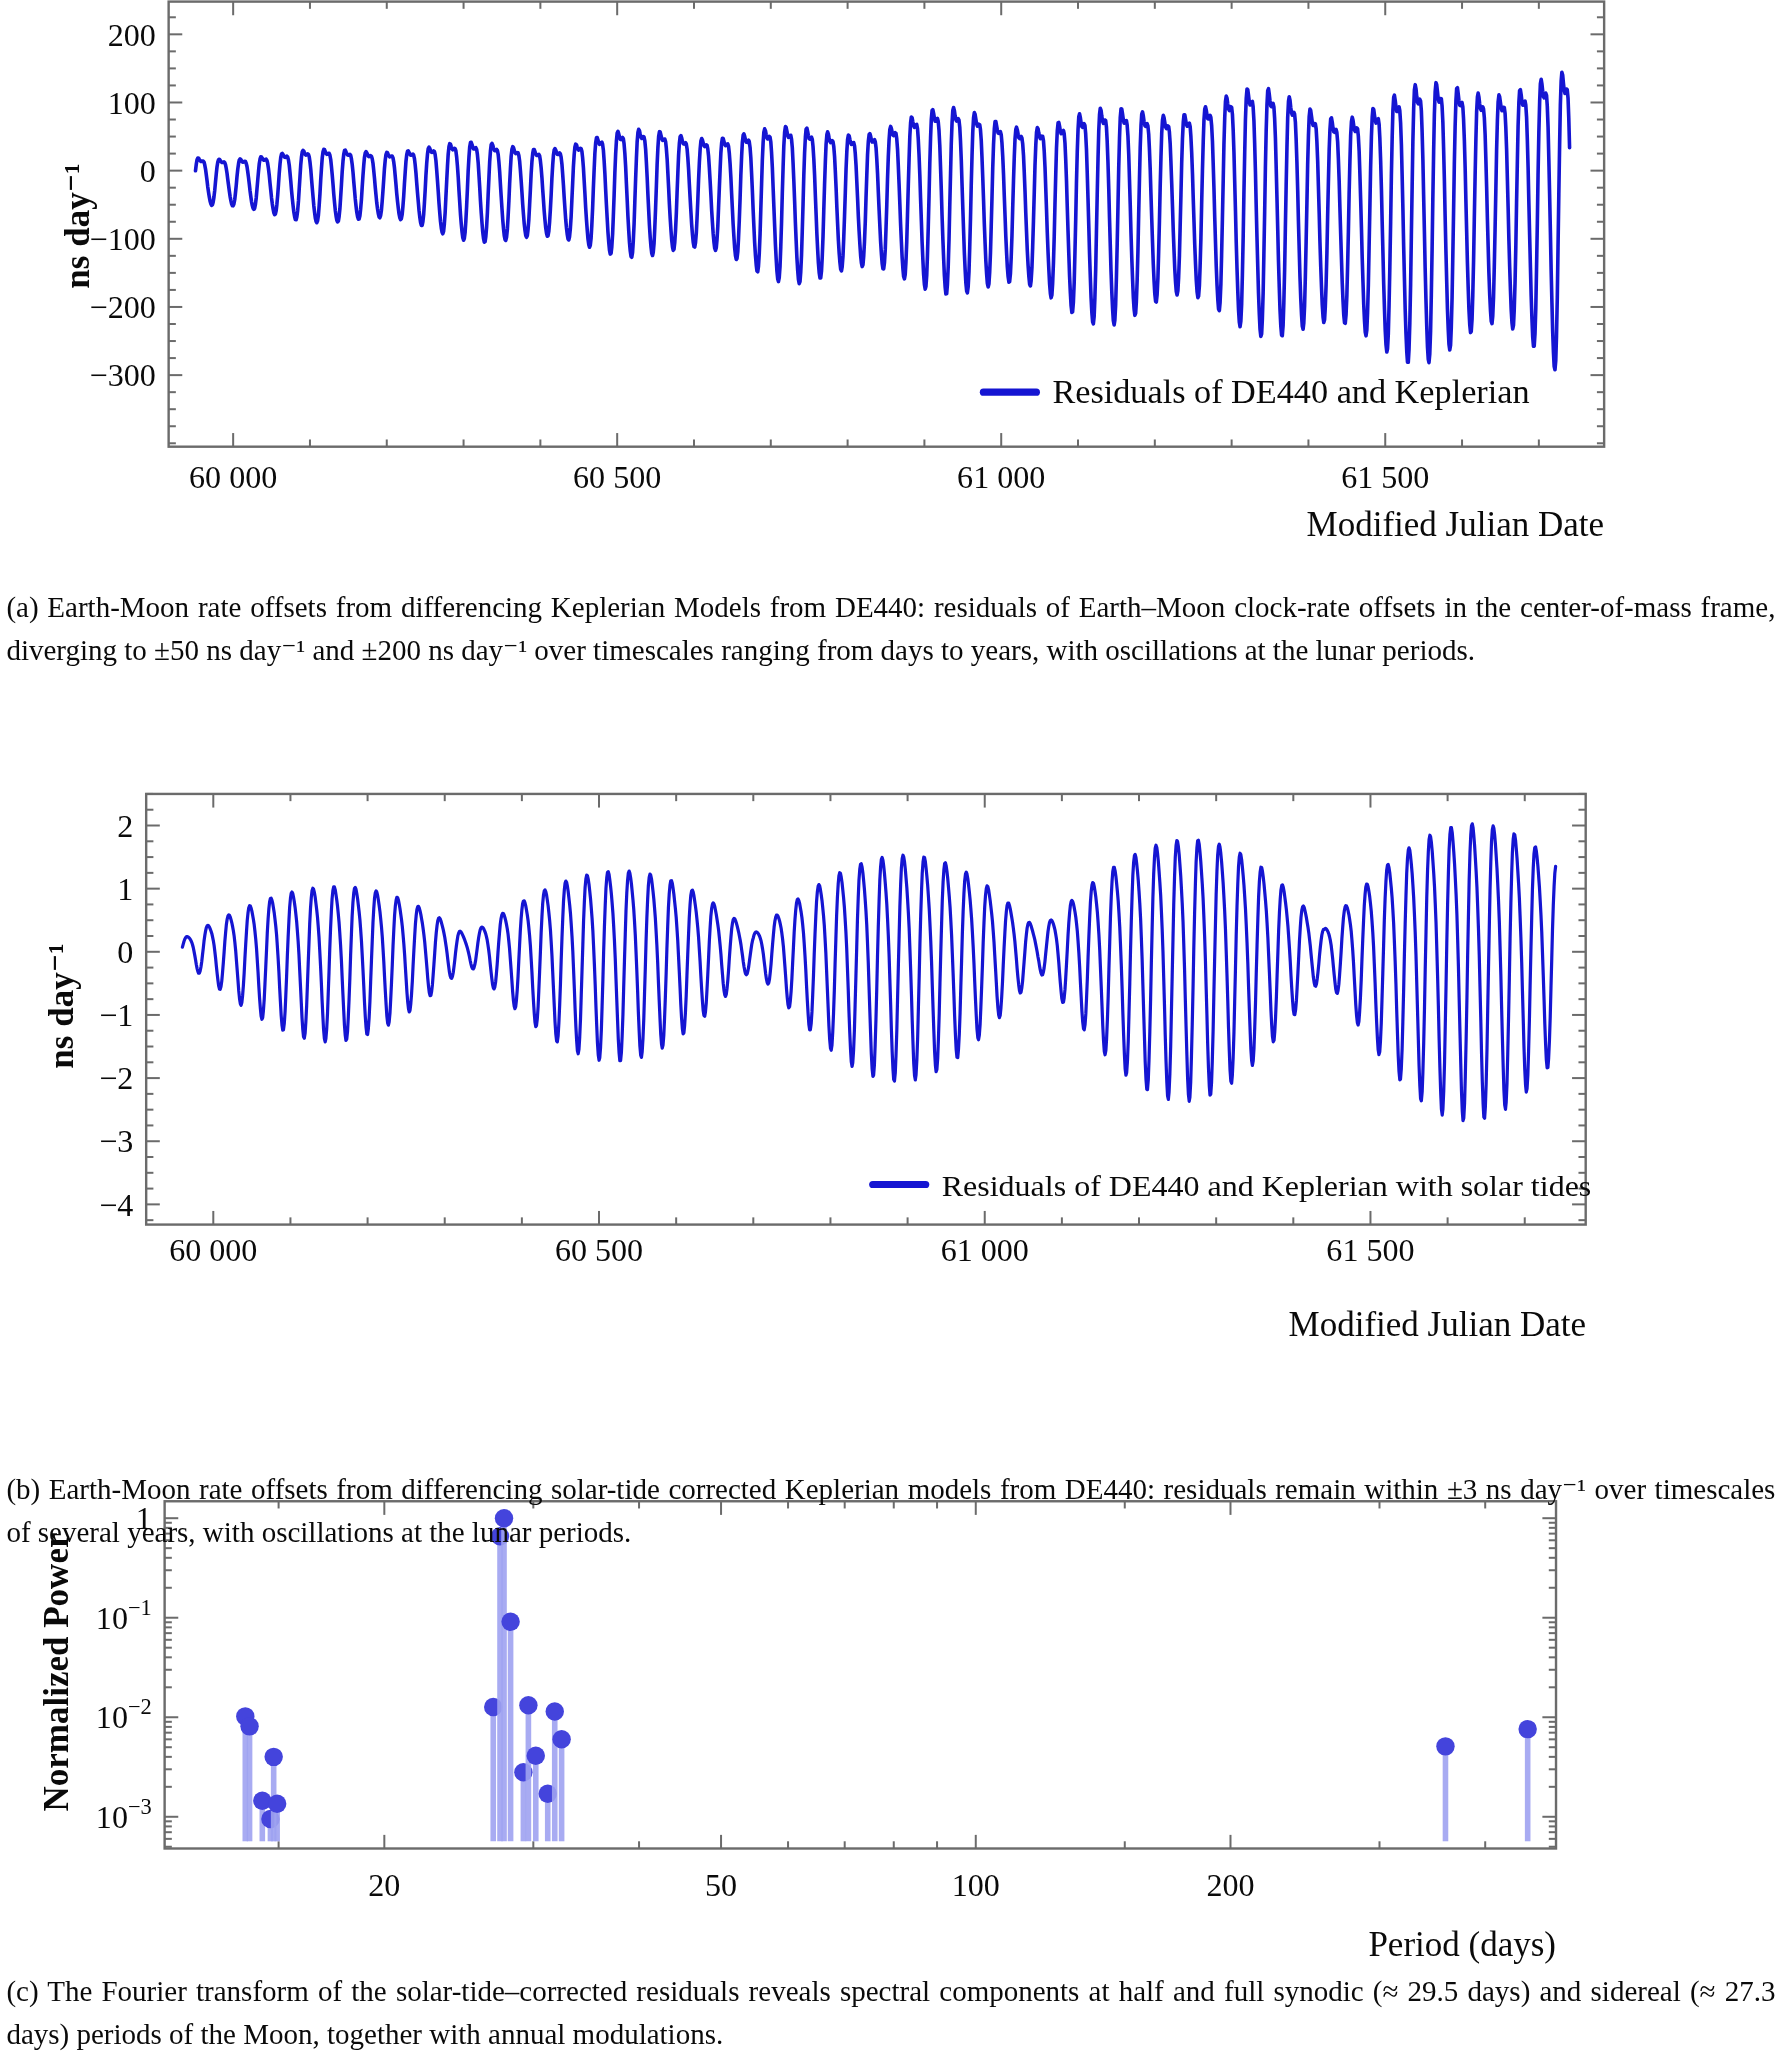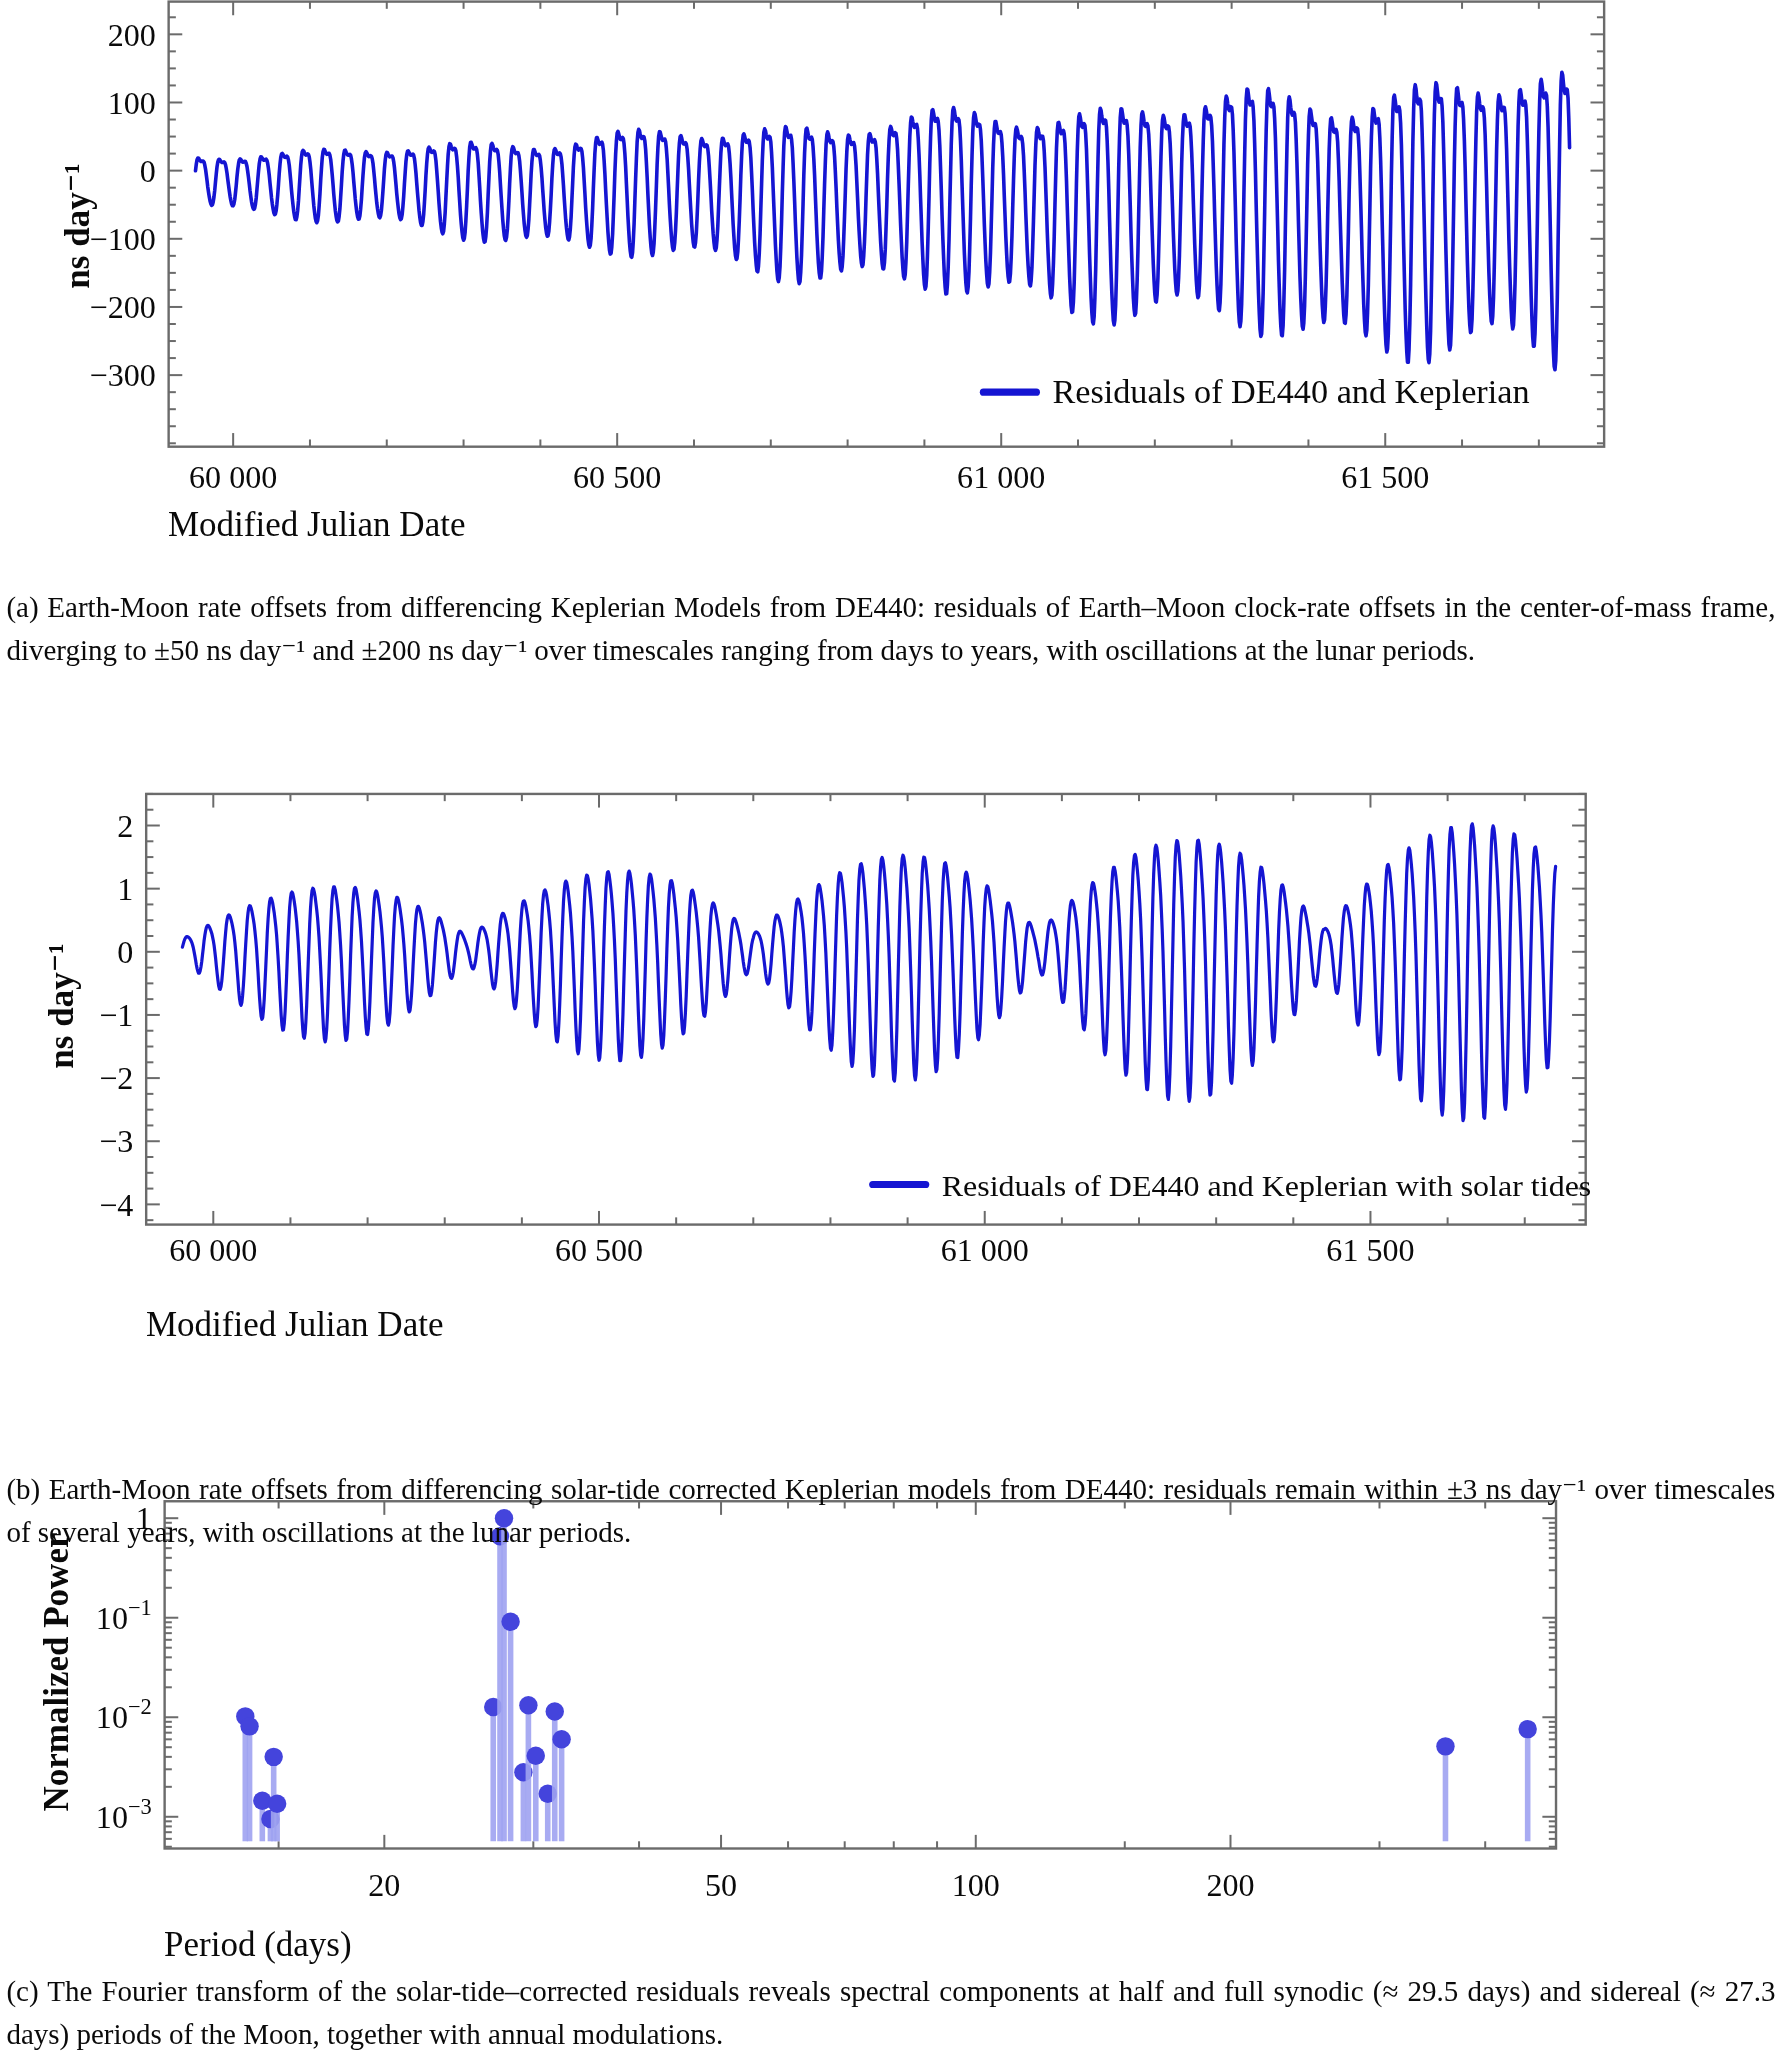--- a/index.html
+++ b/index.html
@@ -5,21 +5,21 @@
   html,body{margin:0;padding:0;}
   body{
     width:1784px;height:2053px;position:relative;background:#ffffff;overflow:hidden;
     font-family:"Liberation Serif","DejaVu Serif",serif;color:#0a0a0a;
   }
   #plots{position:absolute;left:0;top:0;}
   .caption{
     position:absolute;left:6.4px;width:1769px;font-size:29px;line-height:43px;
     text-align:justify;color:#0a0a0a;
   }
-  .xlabel{position:absolute;text-align:left;font-size:35px;color:#0a0a0a;white-space:nowrap;}
+  .xlabel{position:absolute;text-align:right;font-size:35px;color:#0a0a0a;white-space:nowrap;}
   .vlabel{
     position:absolute;width:401px;text-align:center;font-size:35px;font-weight:bold;
     transform:rotate(-90deg);white-space:nowrap;color:#0a0a0a;
   }
 </style>
 </head>
 <body>
 
 <svg id="plots" width="1784" height="2053" viewBox="0 0 2224 2560">
     <g>

